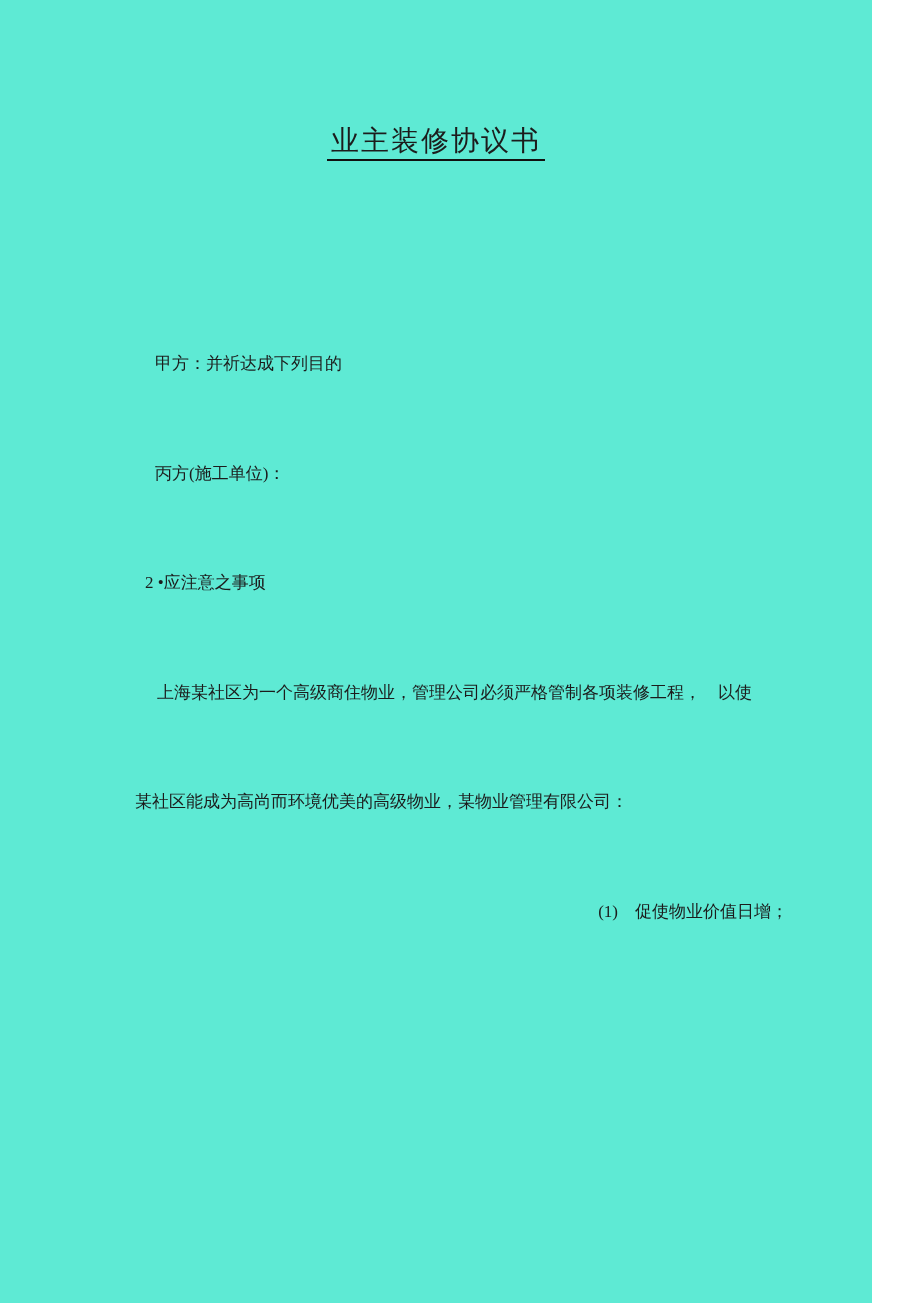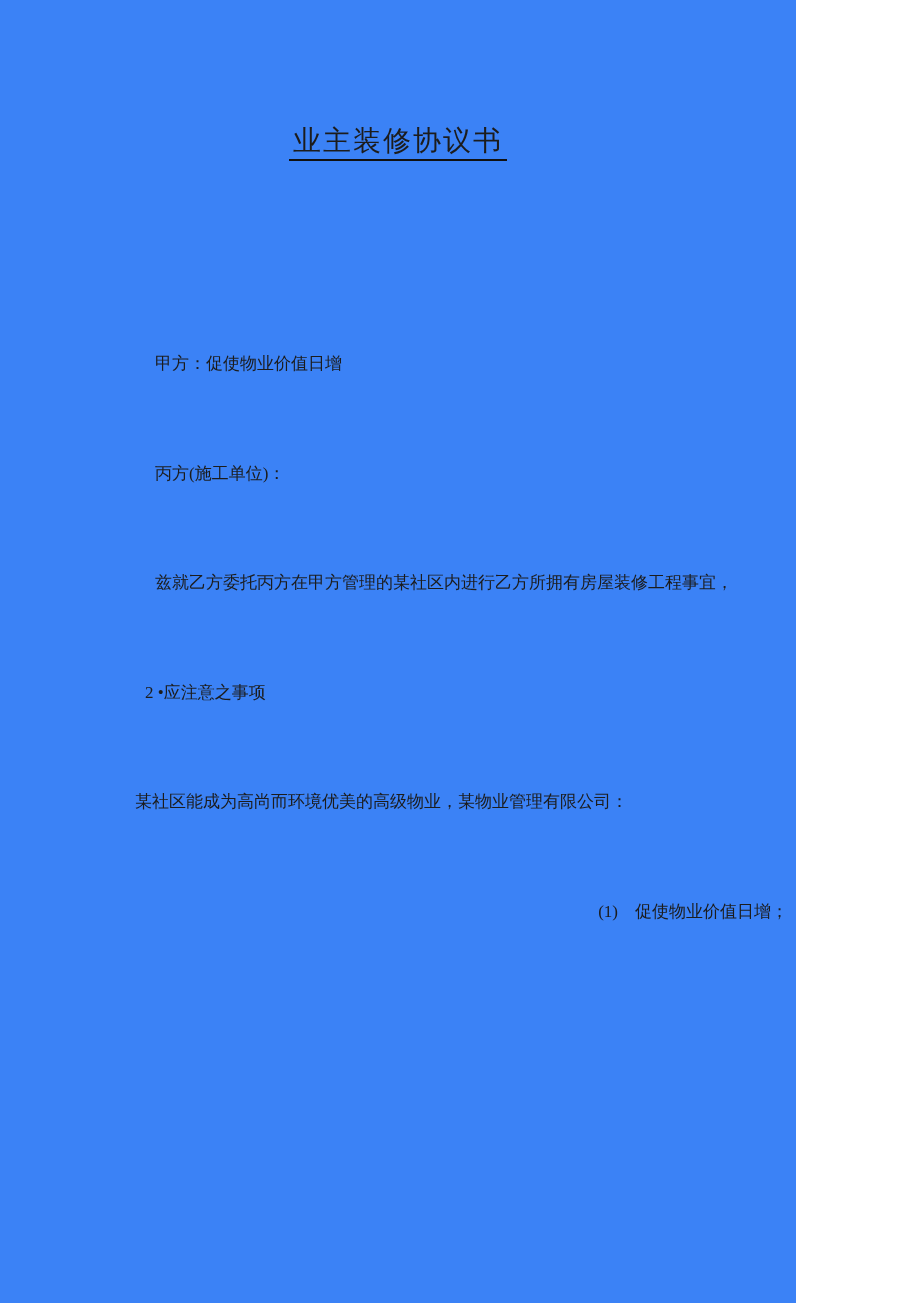--- a/index.html
+++ b/index.html
@@ -1,20 +1,20 @@
 <!DOCTYPE html>
 <html><head>
 <meta charset="utf-8">
 <style>
   html, body { margin: 0; padding: 0; background: #ffffff; }
   .page {
     position: relative;
-    width: 796px;
+    width: 872px;
     height: 1303px;
-    background: #3b82f6;
+    background: #5eead4;
     overflow: hidden;
     font-family: "Liberation Serif", "DejaVu Serif", serif;
     color: #1c1c1c;
   }
   .doc-title {
     margin: 0;
     padding-top: 121px;
     text-align: center;
     font-size: 28px;
     line-height: 40px;
@@ -39,24 +39,24 @@
   .i31 { padding-left: 31px; text-align: right; }
 </style>
 </head>
 <body>
 
 <div class="page">
 
   <h1 class="doc-title"><span class="u">业主装修协议书</span></h1>
 
   <div class="doc-body">
-    <div class="ln i20">甲方：促使物业价值日增</div>
+    <div class="ln i20">甲方：并祈达成下列目的</div>
     <div class="ln i20">丙方(施工单位)：</div>
-    <div class="ln i20">兹就乙方委托丙方在甲方管理的某社区内进行乙方所拥有房屋装修工程事宜，</div>
     <div class="ln i10">2 •应注意之事项</div>
+    <div class="ln i22">上海某社区为一个高级商住物业，管理公司必须严格管制各项装修工程，　以使</div>
     <div class="ln">某社区能成为高尚而环境优美的高级物业，某物业管理有限公司：</div>
     <div class="ln i31">(1)　促使物业价值日增；</div>
     
     
     
     
     
     
     
     

